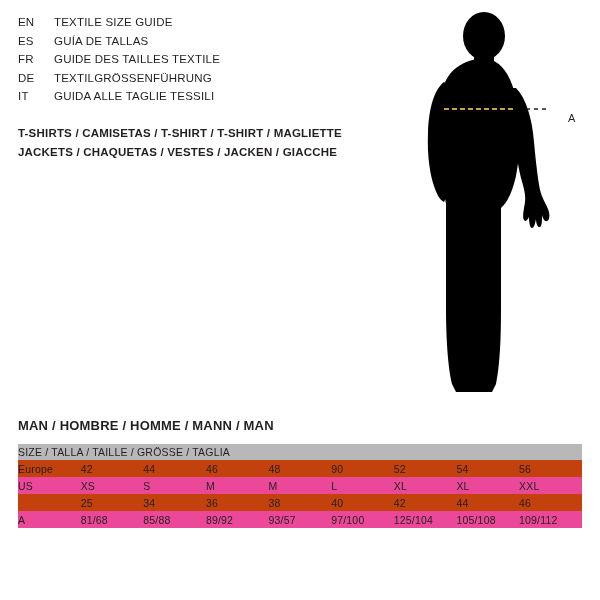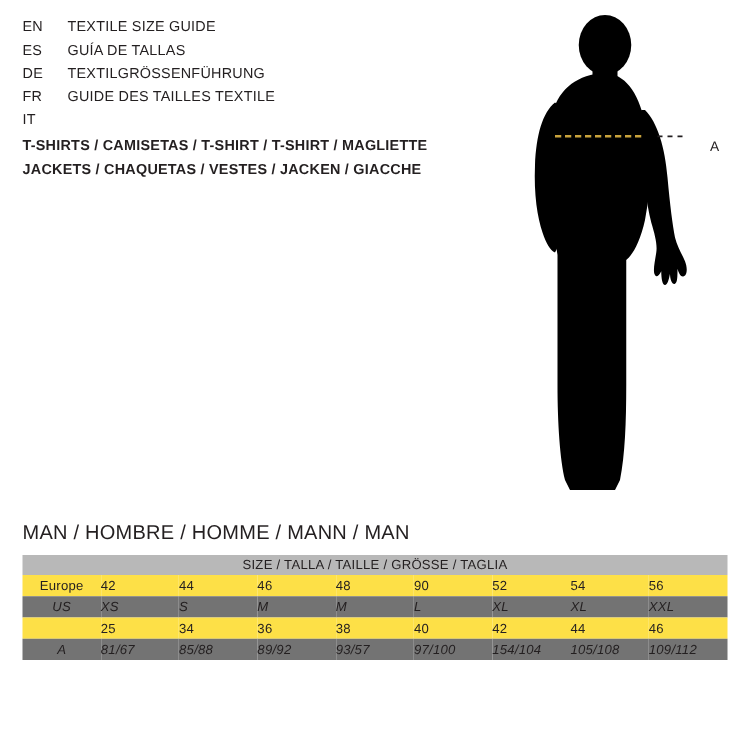--- a/index.html
+++ b/index.html
@@ -39,21 +39,21 @@
     flex: 0 0 36px;
   }
   .lang-text {
     white-space: nowrap;
   }
 
   
   .cat-block {
     position: absolute;
     left: 18px;
-    top: 111px;
+    top: 127px;
   }
   .cat-line {
     font-size: 11.5px;
     font-weight: bold;
     letter-spacing: 0.2px;
     height: 18.5px;
     white-space: nowrap;
   }
 
   
@@ -70,22 +70,22 @@
     top: 104px;
     font-size: 11px;
     letter-spacing: 0.5px;
   }
 
   
   .man-heading {
     position: absolute;
     left: 18px;
     top: 418px;
-    font-size: 16px;
-    font-weight: normal;
+    font-size: 13px;
+    font-weight: bold;
     letter-spacing: 0.2px;
   }
 
   
   .table-wrap {
     position: absolute;
     left: 18px;
     top: 444px;
     width: 564px;
   }
@@ -97,36 +97,35 @@
   }
   table.sizes td {
     padding: 0;
     height: 17px;
     vertical-align: middle;
     letter-spacing: 0.2px;
   }
   td.lbl {
     width: 84px;
     padding-left: 2px;
-    text-align: center;
+    text-align: left;
   }
   td.val {
     text-align: left;
   }
   tr.hdr td {
     background: #b8b8b8;
     font-size: 10.5px;
     height: 16px;
   }
   tr.shade td {
-    background: #fde047;
+    background: #c2410c;
   }
   tr.plain td {
-    background: #737373;
-    font-style: italic;
+    background: #ec4899;
   }
 
   
   .footer-note {
     position: absolute;
     left: 18px;
     top: 548px;
     font-size: 10.5px;
     font-weight: bold;
     letter-spacing: 0.2px;
@@ -140,29 +139,30 @@
   <div class="lang-block">
     <div class="lang-row">
       <span class="lang-code">EN</span>
       <span class="lang-text">TEXTILE SIZE GUIDE</span>
     </div>
     <div class="lang-row">
       <span class="lang-code">ES</span>
       <span class="lang-text">GUÍA DE TALLAS</span>
     </div>
     <div class="lang-row">
+      <span class="lang-code">FR</span>
+      <span class="lang-text">GUIDE DES TAILLES TEXTILE</span>
+    </div>
+    <div class="lang-row">
       <span class="lang-code">DE</span>
       <span class="lang-text">TEXTILGRÖSSENFÜHRUNG</span>
     </div>
     <div class="lang-row">
-      <span class="lang-code">FR</span>
-      <span class="lang-text">GUIDE DES TAILLES TEXTILE</span>
-    </div>
-    <div class="lang-row">
       <span class="lang-code">IT</span>
+      <span class="lang-text">GUIDA ALLE TAGLIE TESSILI</span>
     </div>
   </div>
 
   <div class="cat-block">
     <div class="cat-line">T-SHIRTS / CAMISETAS / T-SHIRT / T-SHIRT / MAGLIETTE</div>
     <div class="cat-line">JACKETS / CHAQUETAS / VESTES / JACKEN / GIACCHE</div>
   </div>
 
   <div class="figure-wrap">
     <svg width="200" height="400" viewBox="0 0 200 400">
@@ -255,26 +255,26 @@
         <td class="val">34</td>
         <td class="val">36</td>
         <td class="val">38</td>
         <td class="val">40</td>
         <td class="val">42</td>
         <td class="val">44</td>
         <td class="val">46</td>
       </tr>
       <tr class="plain">
         <td class="lbl">A</td>
-        <td class="val">81/67</td>
+        <td class="val">81/68</td>
         <td class="val">85/88</td>
         <td class="val">89/92</td>
         <td class="val">93/57</td>
         <td class="val">97/100</td>
-        <td class="val">154/104</td>
+        <td class="val">125/104</td>
         <td class="val">105/108</td>
         <td class="val">109/112</td>
       </tr>
     </tbody>
       </table>
   </div>
 
 
 </div>
 

